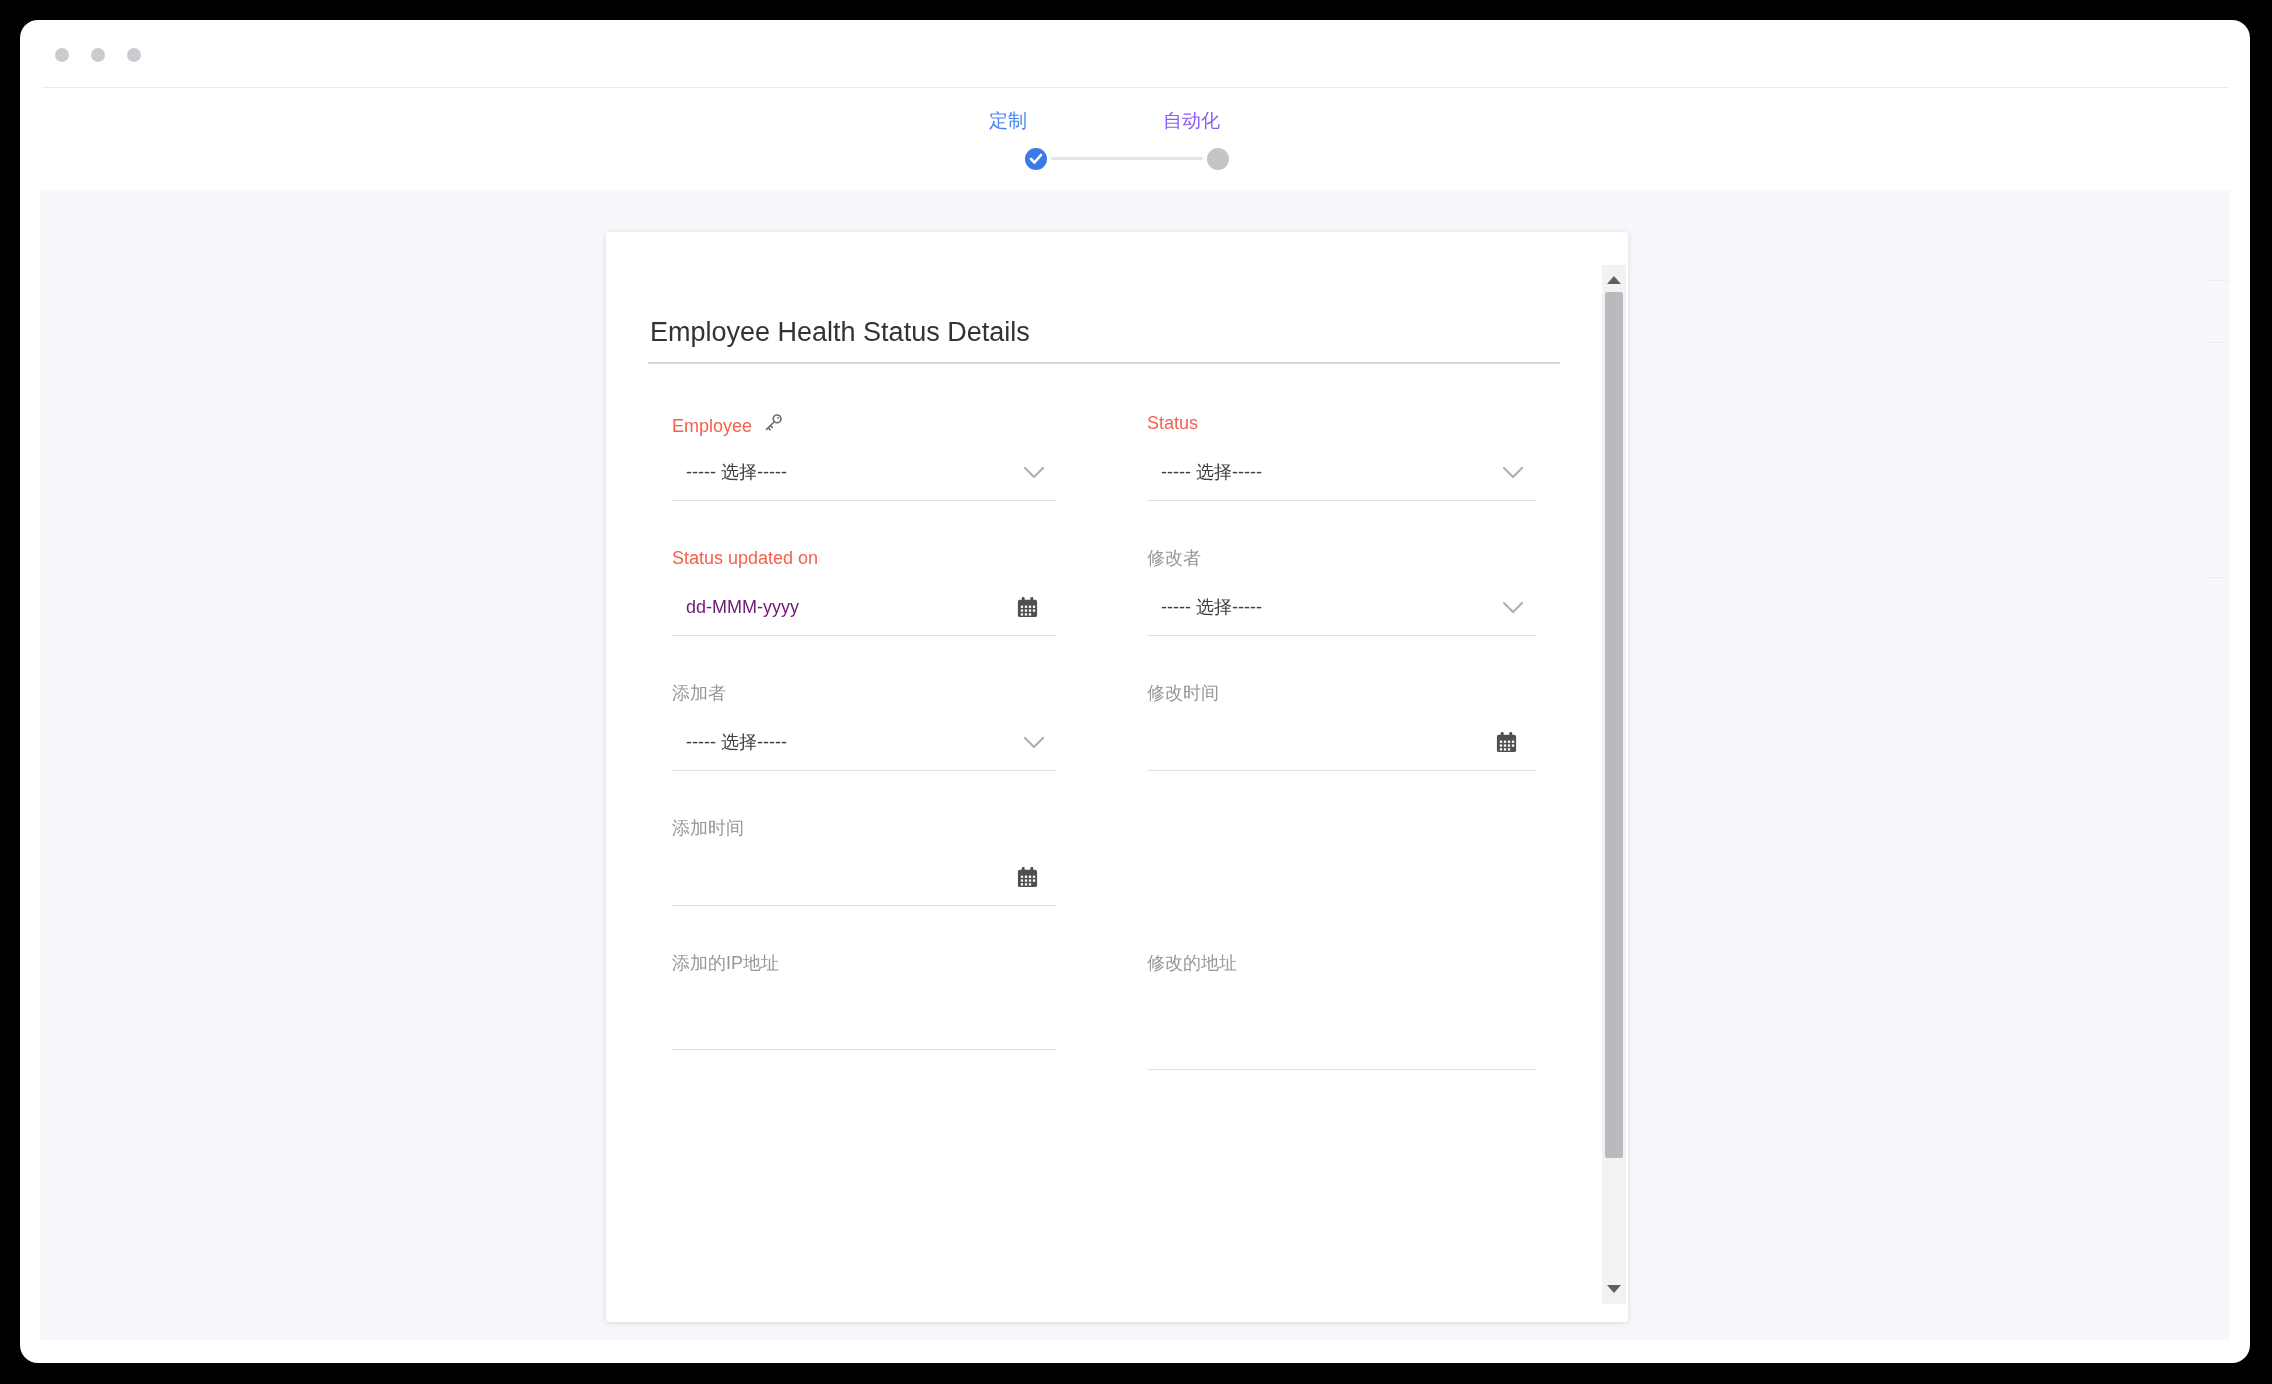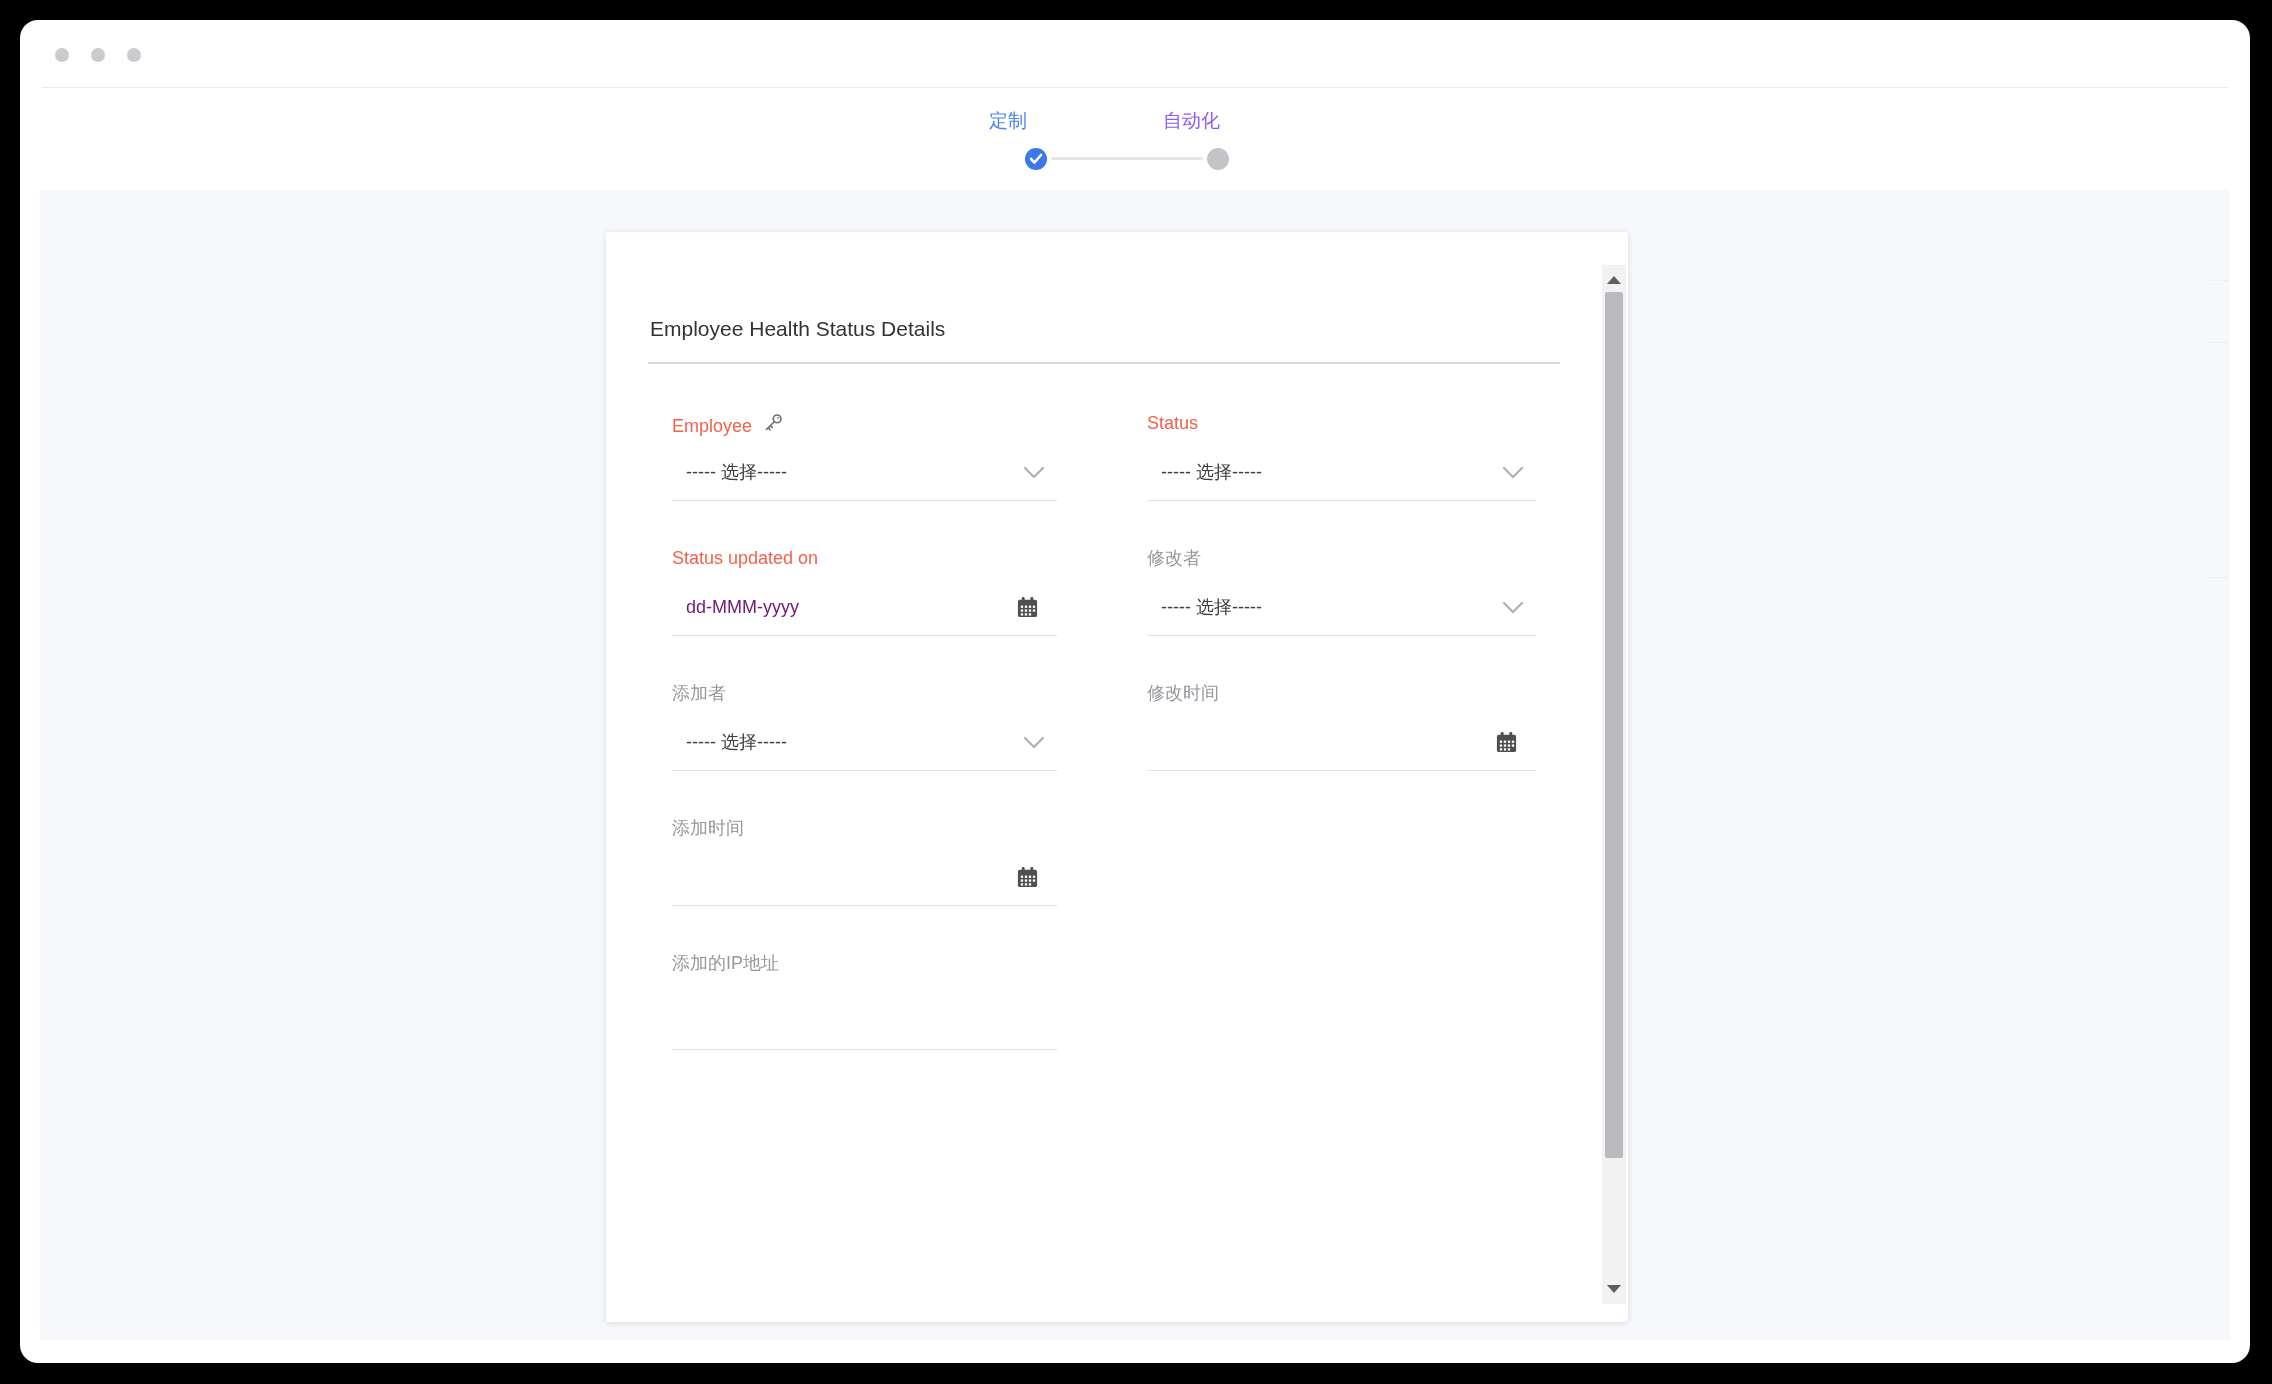--- a/index.html
+++ b/index.html
@@ -30,21 +30,21 @@
   .step-line{position:absolute;left:1031px;top:137px;width:152px;height:3px;background:#e3e4e6;border-radius:2px;}
   
   .content{position:absolute;left:20px;top:170px;width:2190px;height:1150px;background:#f7f8fb;}
   .gutter-line{position:absolute;width:20px;height:1px;background:#eceef0;left:2188px;}
   .gl1{top:260px}.gl2{top:322px}.gl3{top:557px}
   
   .card{
     position:absolute;left:566px;top:42px;width:1022px;height:1090px;background:#fff;
     border-radius:3px;box-shadow:0 1px 6px rgba(0,0,0,0.13);
   }
-  .card-title{position:absolute;left:44px;top:85px;font-size:21px;color:#333;}
+  .card-title{position:absolute;left:44px;top:85px;font-size:27px;color:#333;}
   .title-divider{position:absolute;left:42px;top:130px;width:912px;height:2px;background:#d9d9d9;}
   
   .fields{
     position:absolute;left:66px;top:180px;
     display:grid;grid-template-columns:385px 389px;column-gap:90px;
     grid-template-rows:135px 135px 135px 135px 143px 200px;
   }
   .field{position:relative;}
   .f-label{position:absolute;top:0;left:0;font-size:18px;line-height:22px;color:#94979c;display:flex;align-items:center;gap:10px;}
   .f-label.req{color:#f2614e;}
@@ -254,20 +254,29 @@
         <div class="field" style="grid-column:1;grid-row:5">
           <div class="f-label">
             <span>添加的IP地址</span>
           </div>
           <div class="f-ctrl" style="top:46px">
             <span class="val"></span>
           </div>
           <div class="f-line t97"></div>
         </div>
 
+        <div class="field" style="grid-column:2;grid-row:5">
+          <div class="f-label">
+            <span>修改的地址</span>
+          </div>
+          <div class="f-ctrl" style="top:46px;height:64px">
+            <span class="val"></span>
+          </div>
+          <div class="f-line t117"></div>
+        </div>
 
 
       </div>
 
       <div class="sbar">
         <div class="sb-btn up">
             <div class="tri-up"></div>
           </div>
         <div class="sb-thumb"></div>
         <div class="sb-btn down">

